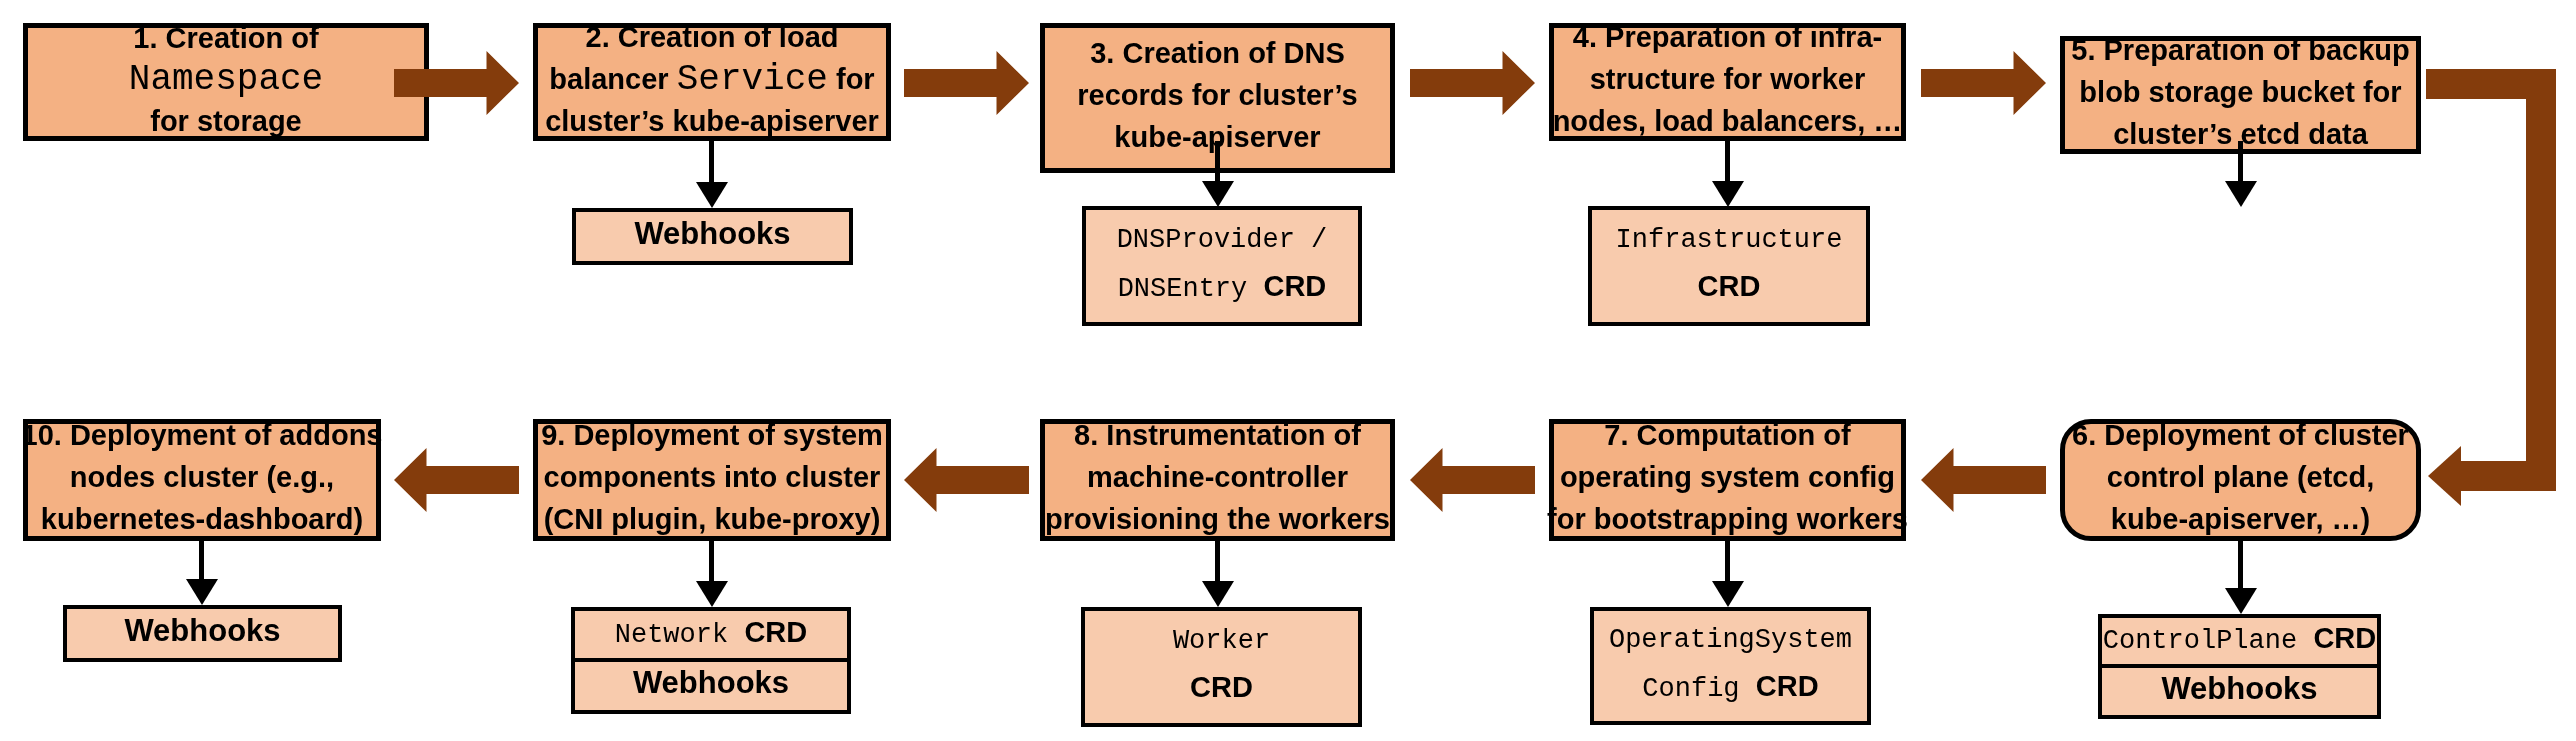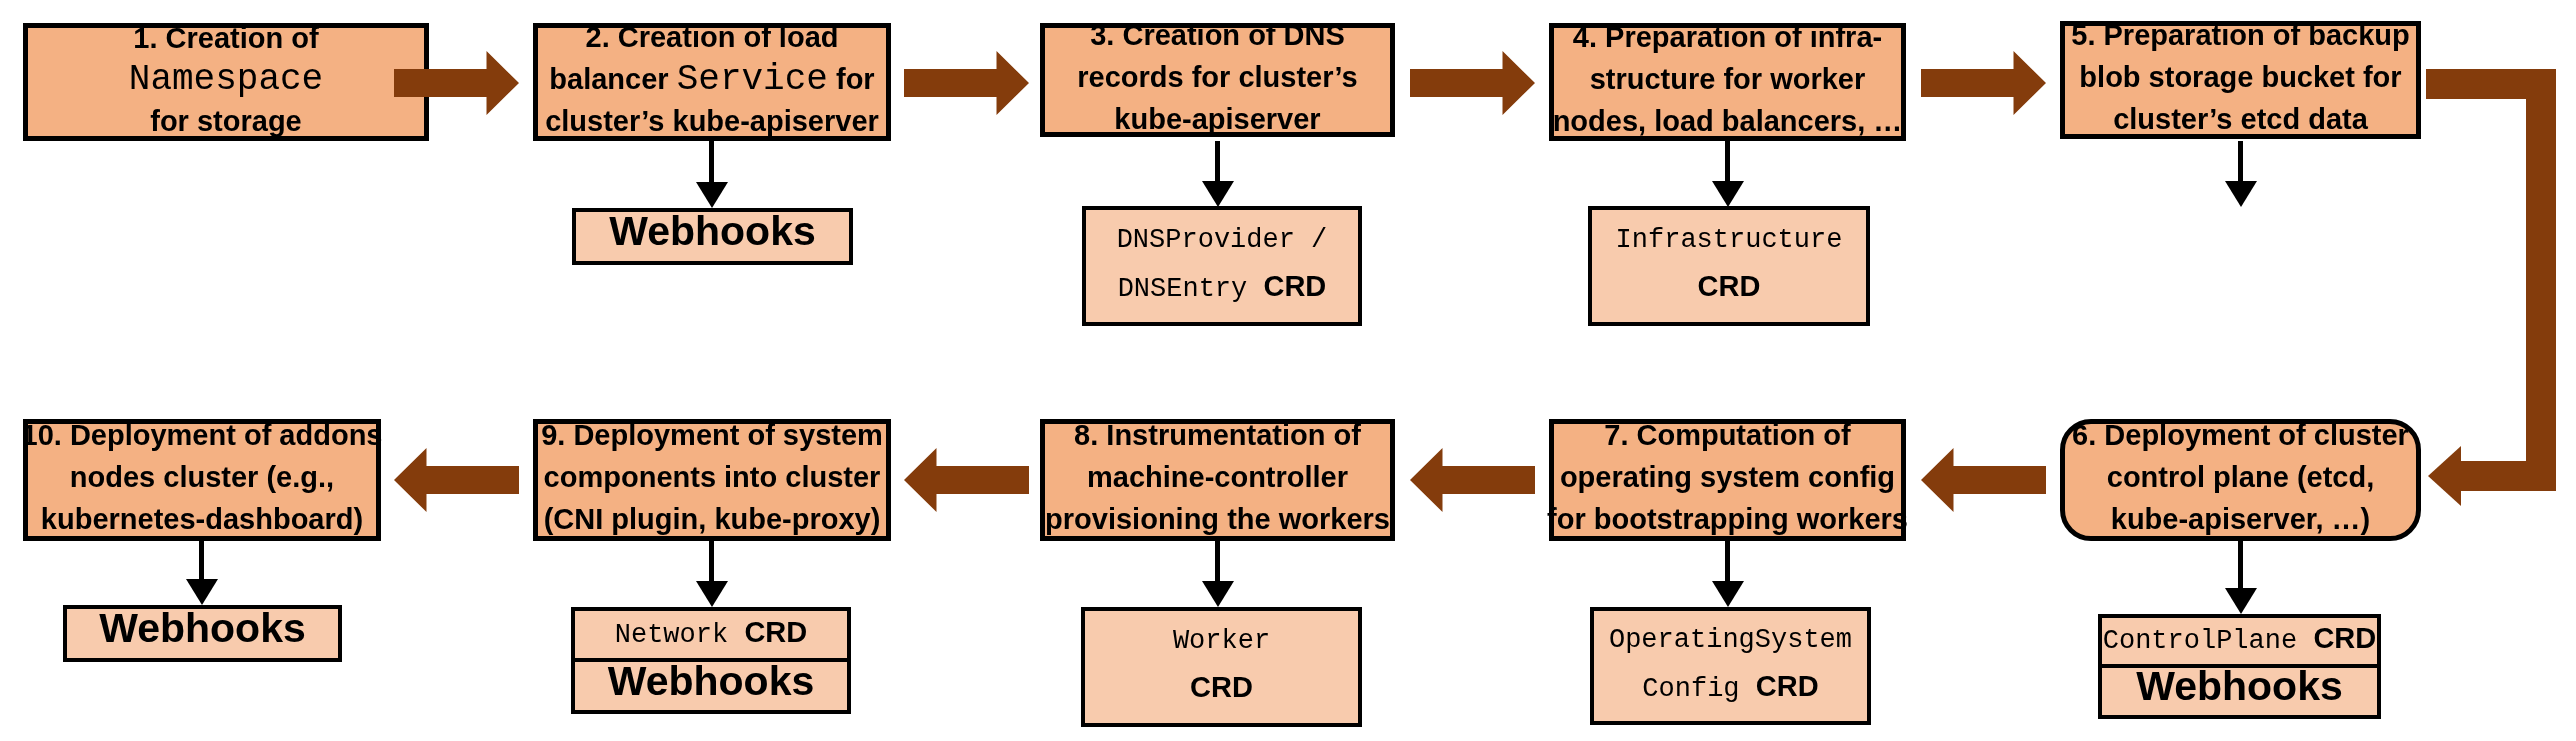--- a/index.html
+++ b/index.html
@@ -33,28 +33,28 @@
     background:var(--sub-fill);
     border:4.3px solid var(--border);
   }
   .tline{white-space:nowrap;}
   .step .tline{line-height:36px;}
   .step .sans{font-weight:700;font-size:29px;}
   .step .mono{font-family:"Liberation Mono","DejaVu Sans Mono",monospace;font-weight:400;font-size:36px;}
   .sub .tline{line-height:43px;}
   .sub .sans{font-weight:700;font-size:29px;}
   .sub .mono{font-family:"Liberation Mono","DejaVu Sans Mono",monospace;font-weight:400;font-size:27px;}
-  .webhooks .sans{font-weight:700;font-size:41px;}
+  .webhooks .sans{font-weight:700;font-size:31px;}
 
   
   .p-s1{left:23px;top:23px;width:406px;height:118px;}
   .p-s2{left:533px;top:23px;width:358px;height:118px;}
-  .p-s3{left:1040px;top:23px;width:355px;height:114px;}
+  .p-s3{left:1040px;top:23px;width:355px;height:150px;}
   .p-s4{left:1549px;top:23px;width:357px;height:118px;}
-  .p-s5{left:2060px;top:21px;width:361px;height:118px;}
+  .p-s5{left:2060px;top:36px;width:361px;height:118px;}
   .p-s6{left:2060px;top:419px;width:361px;height:122px;border-radius:31px;}
   .p-s7{left:1549px;top:419px;width:357px;height:122px;}
   .p-s8{left:1040px;top:419px;width:355px;height:122px;}
   .p-s9{left:533px;top:419px;width:358px;height:122px;}
   .p-s10{left:23px;top:419px;width:358px;height:122px;}
 
   
   .p-sub2{left:572px;top:208px;width:281px;height:57px;}
   .p-sub3{left:1082px;top:206px;width:280px;height:120px;}
   .p-sub4{left:1588px;top:206px;width:282px;height:120px;}

